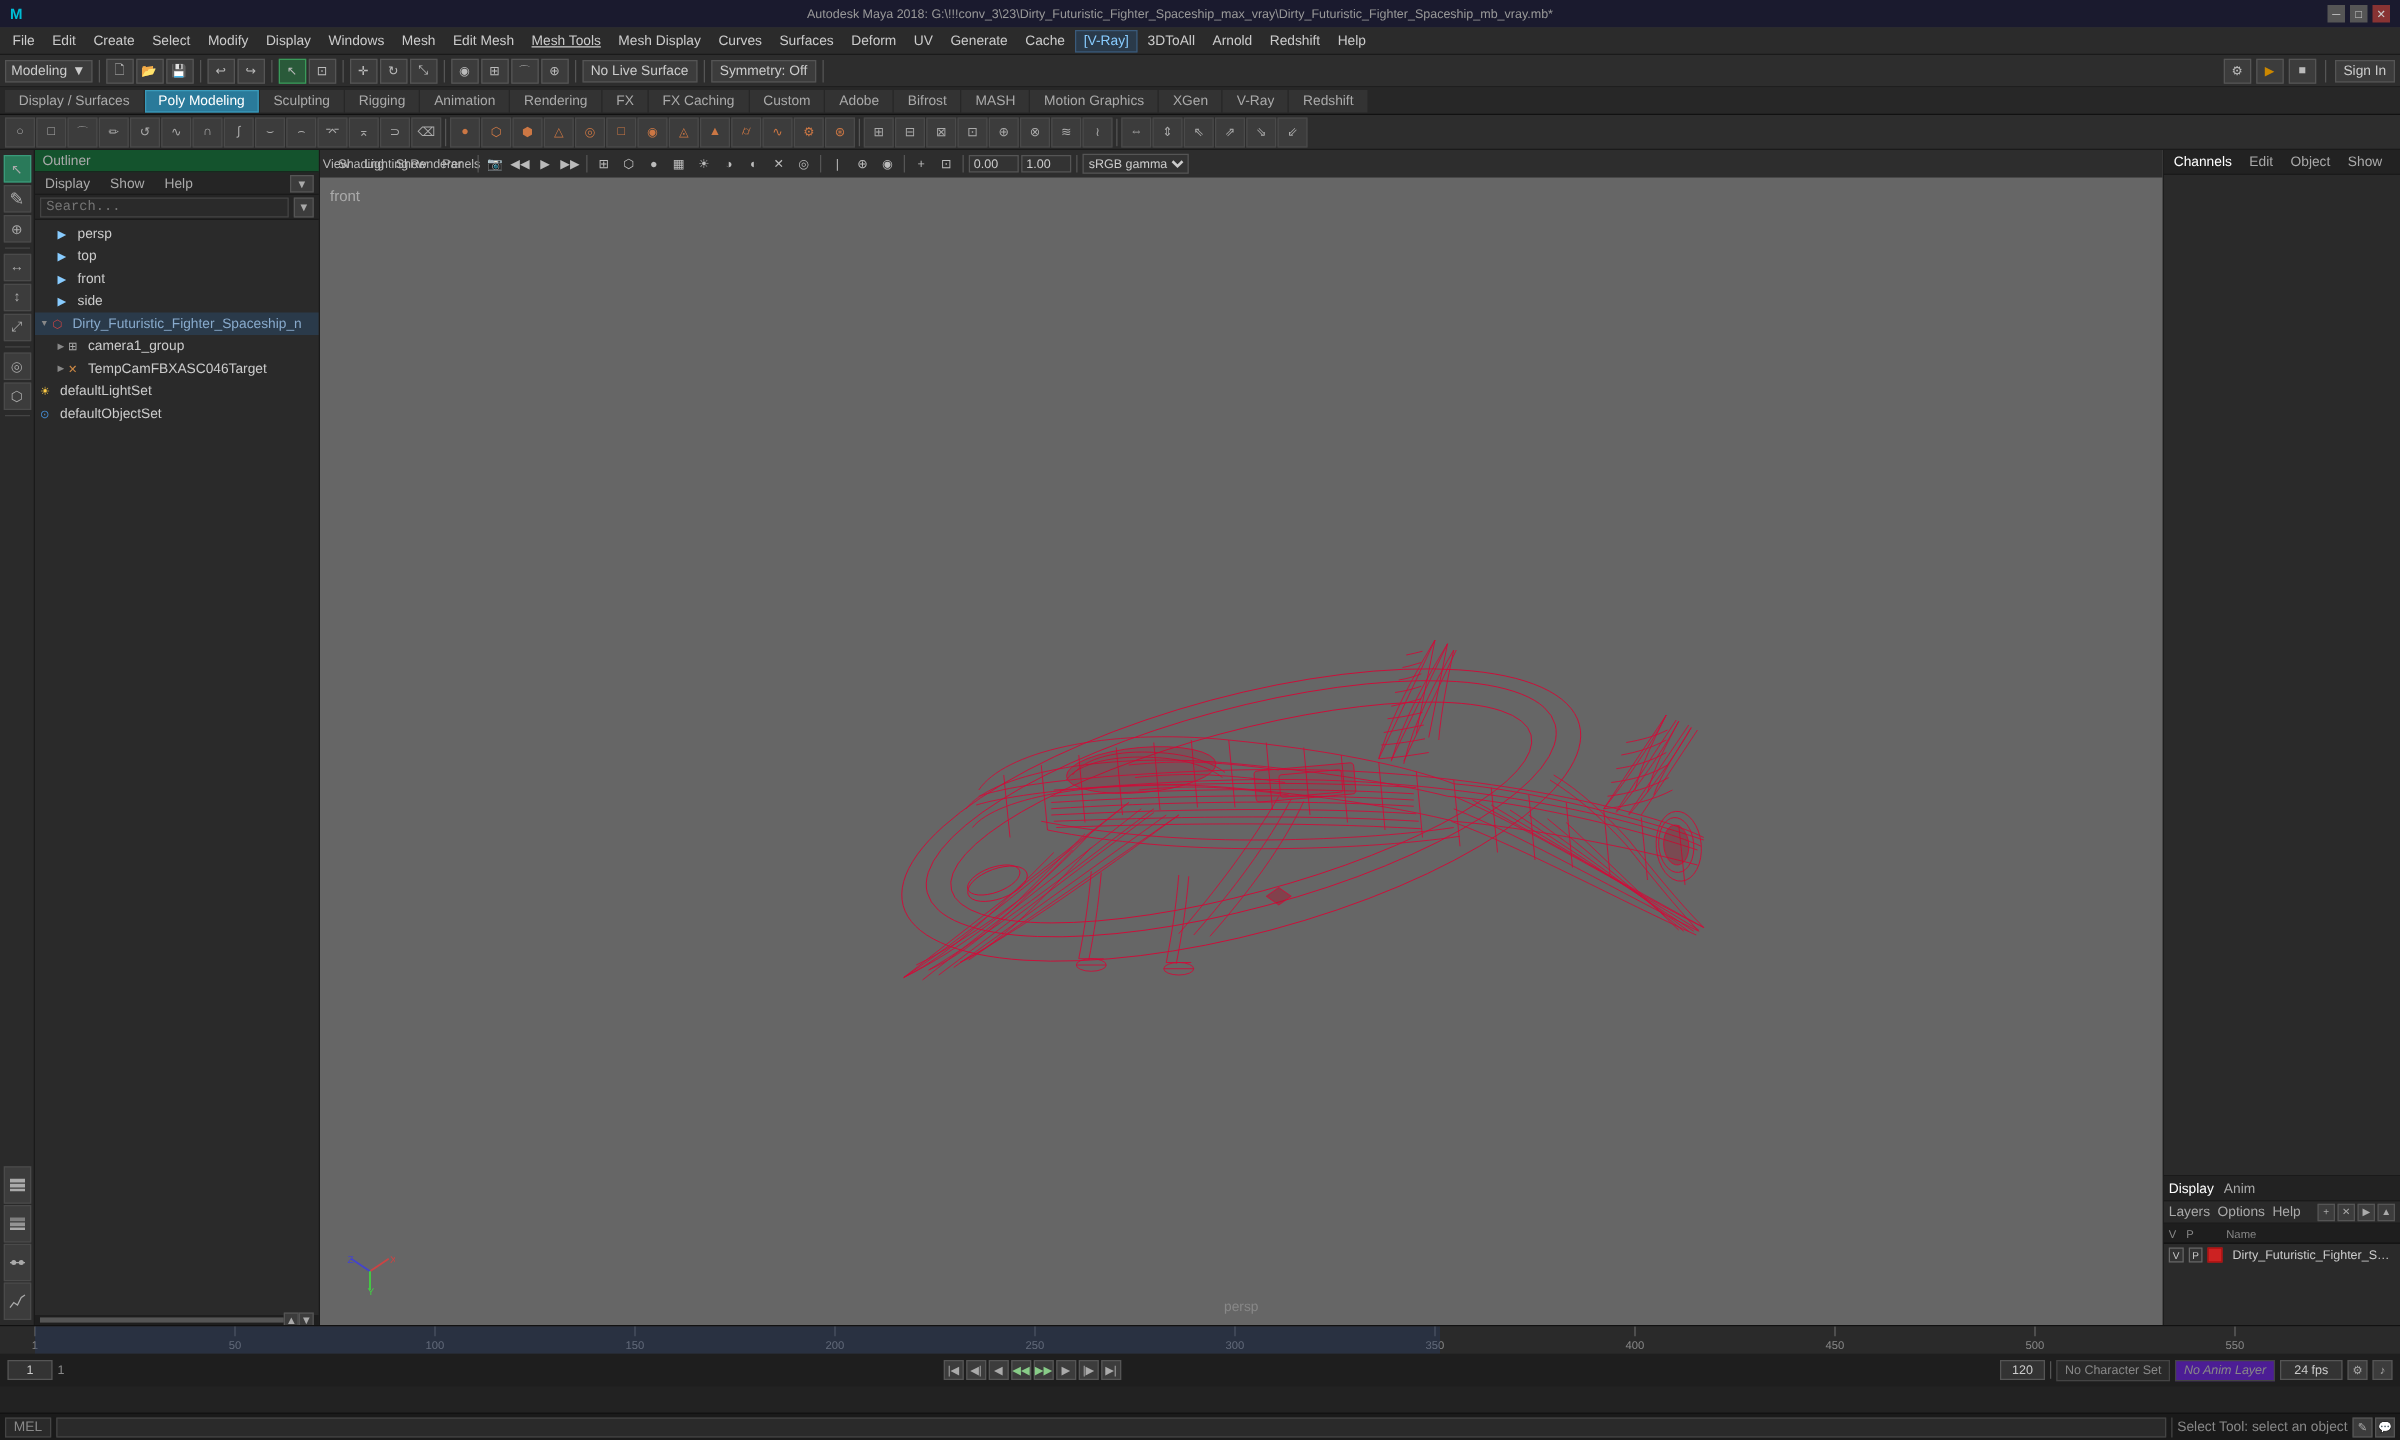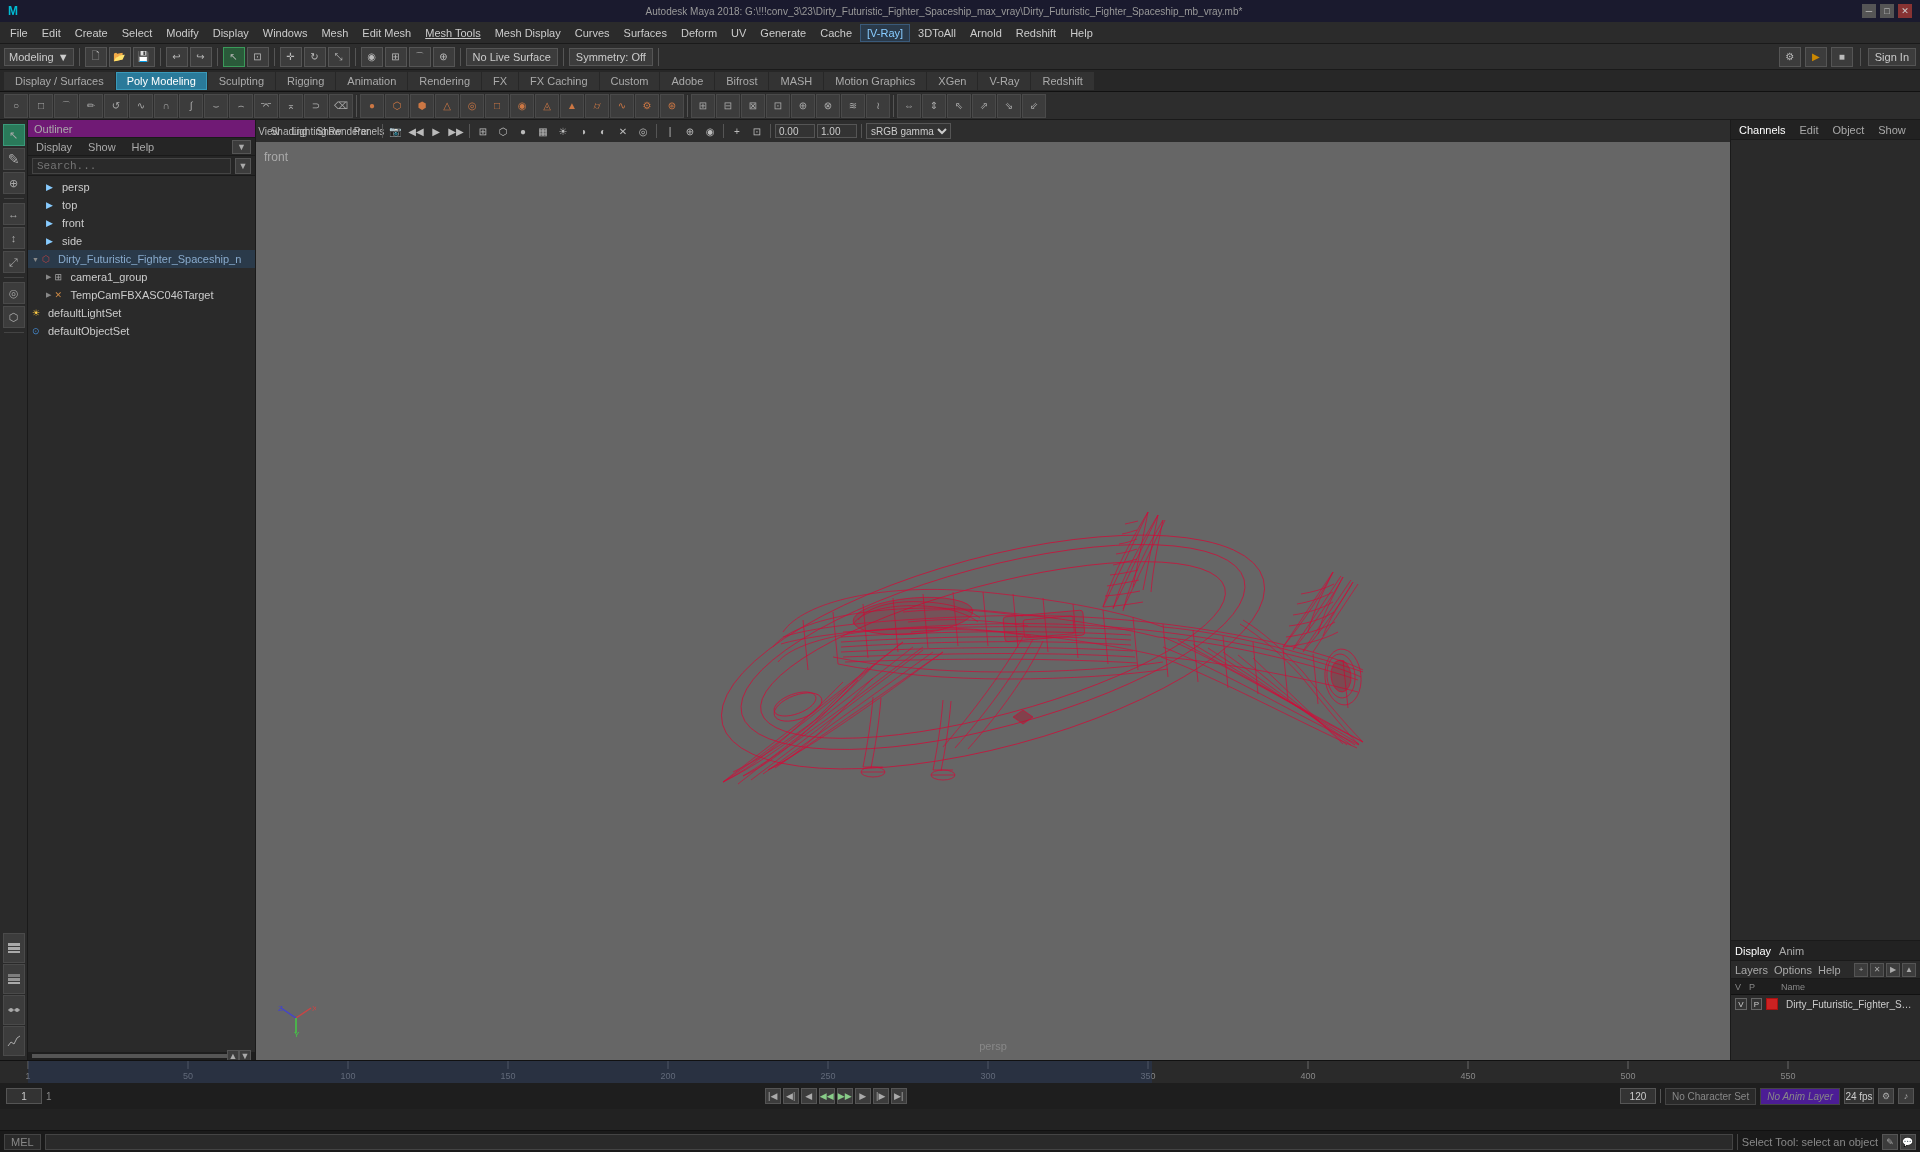--- a/index.html
+++ b/index.html
@@ -179,21 +179,21 @@
     
     #outliner {
       width: 228px;
       background: #2a2a2a;
       border-right: 1px solid #1a1a1a;
       display: flex;
       flex-direction: column;
     }
     #outliner-header {
       height: 18px;
-      background: #701a75;
+      background: #14532d;
       display: flex;
       align-items: center;
       padding: 0 6px;
       color: #aaa;
       font-size: 11px;
       border-bottom: 1px solid #1a1a1a;
     }
     #outliner-tabs {
       height: 18px;
       background: #252525;
@@ -1075,21 +1075,21 @@
         <button class="play-btn">▶</button>
         <button class="play-btn">|▶</button>
         <button class="play-btn">▶|</button>
       </div>
 
       <div style="display:flex;align-items:center;gap:4px;">
         <input class="tl-num-input" type="text" value="120" style="">
         <div style="width:1px;height:14px;background:#555;"></div>
         <span class="tl-label" style="cursor:pointer;padding:2px 6px;background:#2a2a2a;border:1px solid #444;">No Character Set</span>
         <span class="tl-label" style="cursor:pointer;padding:2px 6px;background:#4c1d95;border:1px solid #444;font-style:italic;">No Anim Layer</span>
-        <input class="tl-num-input" type="text" value="24 fps" style="width: 30px;">
+        <input class="tl-num-input" type="text" value="24 fps" style="width: 50px;">
         <button class="play-btn">⚙</button>
         <button class="play-btn">♪</button>
       </div>
     </div>
 
   </div>
 
   <div id="cmd-bar">
     <div class="cmd-label" style="background:#2a2a2a;border:1px solid #444;padding:1px 6px;">MEL</div>
     <input id="cmd-input" type="text" placeholder="" style="">

